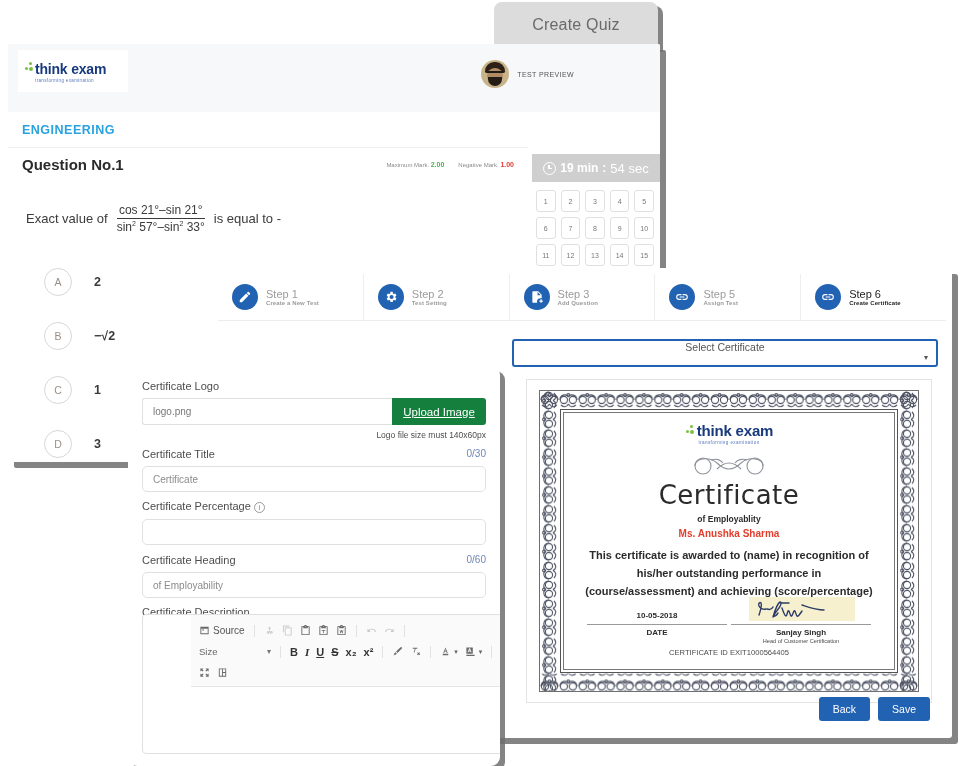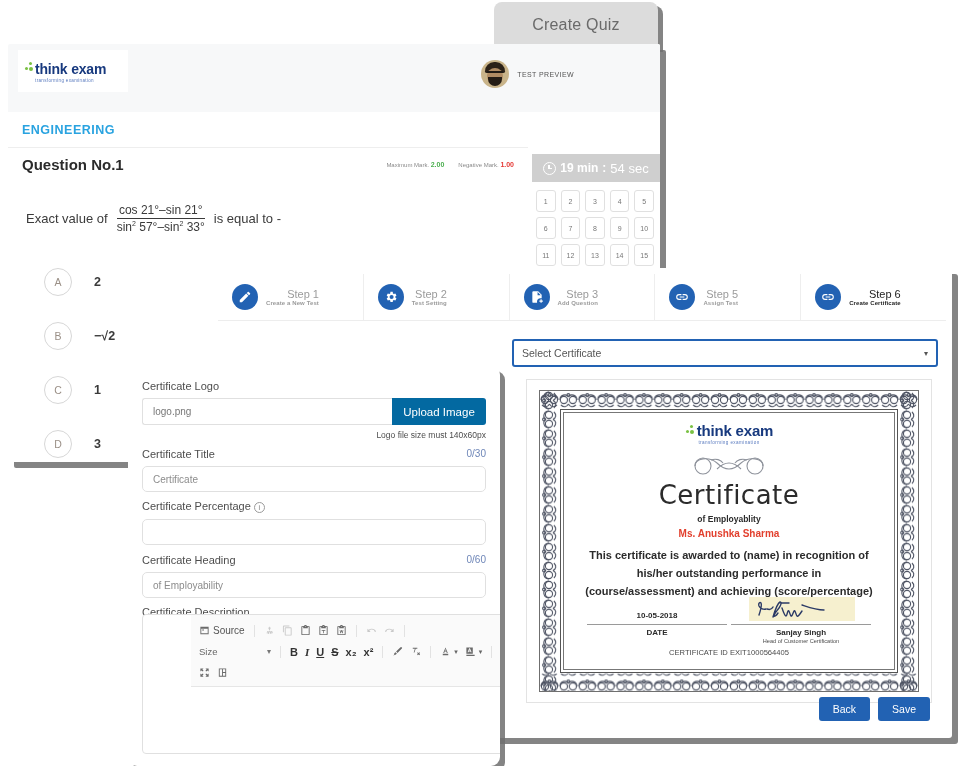--- a/index.html
+++ b/index.html
@@ -80,36 +80,36 @@
   #timer .clock:after{content:"";position:absolute;left:4.5px;top:5px;width:3.5px;height:1.2px;background:#fff;}
   #timer .t1{font-size:12px;font-weight:bold;}
   #timer .t2{font-size:13px;}
   #qgrid{position:absolute;left:8px;top:78px;width:118px;display:grid;
      grid-template-columns:repeat(5,1fr);gap:5px 5px;}
   .qcell{height:20px;border:1px solid #e0e0e0;border-radius:3px;background:#fff;
      display:flex;align-items:center;justify-content:center;font-size:7px;color:#777;}
 
   
   #wizard-window{left:212px;top:268px;width:740px;height:470px;border-radius:3px;background:#fff;}
-  #steps{position:absolute;left:6px;top:6px;width:728px;height:46px;display:flex;background:#c4b5fd;text-align:right;}
+  #steps{position:absolute;left:6px;top:6px;width:728px;height:46px;display:flex;background:#c4b5fd;}
   .step{flex:1;display:flex;align-items:center;gap:8px;padding-left:14px;box-sizing:border-box;
      border-right:1px solid #eeeeee;background:#fff;}
   .step:last-child{border-right:none;}
   .step .sicon{width:26px;height:26px;border-radius:50%;background:#2262b3;
      display:flex;align-items:center;justify-content:center;flex:0 0 26px;}
   .step .sicon svg{width:14px;height:14px;fill:#fff;}
   .step .stxt .s1{font-size:11px;color:#9b9b9b;line-height:1.15;}
   .step .stxt .s2{font-size:6px;color:#9b9b9b;font-weight:bold;letter-spacing:.1px;}
   .step.active .stxt .s1{color:#1d1d1d;}
   .step.active .stxt .s2{color:#1d1d1d;}
   #wiz-body{position:absolute;left:6px;top:52px;width:728px;height:412px;background:#fff;
      border-top:1px solid #ededed;}
   #cert-select{position:absolute;left:294px;top:18px;width:426px;height:28px;
      border:2px solid #2262b3;border-radius:3px;background:#fff;display:flex;align-items:center;
-     padding:0 8px;box-sizing:border-box;}
+     padding:0 8px;box-sizing:border-box;flex-direction:column;}
   #cert-select .selv{font-size:10.5px;color:#555;}
   #cert-select .caret{margin-left:auto;font-size:8px;color:#555;}
   #cert-preview{position:absolute;left:308px;top:58px;width:404px;height:322px;
      background:#fff;border:1px solid #e3e3e3;}
   #cert-inner{position:absolute;left:12px;top:10px;right:12px;bottom:10px;
      border:1px solid #6f6f6f;}
   .filigree{position:absolute;left:0;top:0;right:0;bottom:0;}
   #cert-plain{position:absolute;left:20px;top:18px;right:20px;bottom:18px;
      border:1px solid #555;box-shadow:inset 0 0 0 2px #fff, inset 0 0 0 3px #777;background:#fff;}
   .cert-logo{position:absolute;left:0;right:0;top:12px;display:flex;justify-content:center;}
@@ -145,22 +145,22 @@
      box-shadow:5px 5px 0 0 rgba(110,110,110,.85);overflow:hidden;}
   .fld{position:absolute;left:14px;width:344px;}
   .fld .flab{font-size:11px;color:#4d4d4d;}
   .counter{float:right;font-size:10px;color:#6e86b8;}
   .inp{margin-top:6px;height:26px;border:1px solid #e0e0e0;border-radius:4px;background:#fff;
      display:flex;align-items:center;padding-left:10px;box-sizing:border-box;font-size:10px;color:#8c8c8c;}
   .inp.plain{border-radius:5px;}
   #logo-row{display:flex;align-items:stretch;margin-top:6px;height:27px;}
   #logo-input{flex:1;border:1px solid #e0e0e0;border-right:none;border-radius:3px 0 0 3px;
      display:flex;align-items:center;padding-left:10px;font-size:10px;color:#777;box-sizing:border-box;}
-  #upload-btn{width:94px;background:#0369a1;color:#fff;font-size:11.5px;display:flex;
-     align-items:center;justify-content:center;border-radius:0 3px 3px 0;cursor:pointer;}
+  #upload-btn{width:94px;background:#15803d;color:#fff;font-size:11.5px;display:flex;
+     align-items:center;justify-content:center;border-radius:0 3px 3px 0;cursor:pointer;text-decoration:underline;}
   #logo-hint{text-align:right;font-size:8.5px;color:#4d4d4d;margin-top:5px;}
   .info-i{display:inline-block;width:9px;height:9px;border:1px solid #9a9a9a;border-radius:50%;
      font-size:7px;line-height:9px;text-align:center;color:#7a7a7a;vertical-align:middle;margin-left:3px;}
   #editor{position:absolute;left:14px;top:248px;width:344px;height:138px;border:1px solid #e0e0e0;
      border-radius:4px;background:#fff;overflow:hidden;padding-left:48px;}
   #editor-toolbar{background:#fafafa;border-bottom:1px solid #e6e6e6;padding:6px 8px 4px 8px;}
   .trow{display:flex;align-items:center;gap:7px;height:19px;}
   .trow .sep{width:1px;height:12px;background:#e2e2e2;margin:0 2px;}
   .tbtn{font-size:10px;color:#555;display:flex;align-items:center;gap:3px;cursor:pointer;}
   .tbtn svg{width:11px;height:11px;fill:#6a6a6a;}

